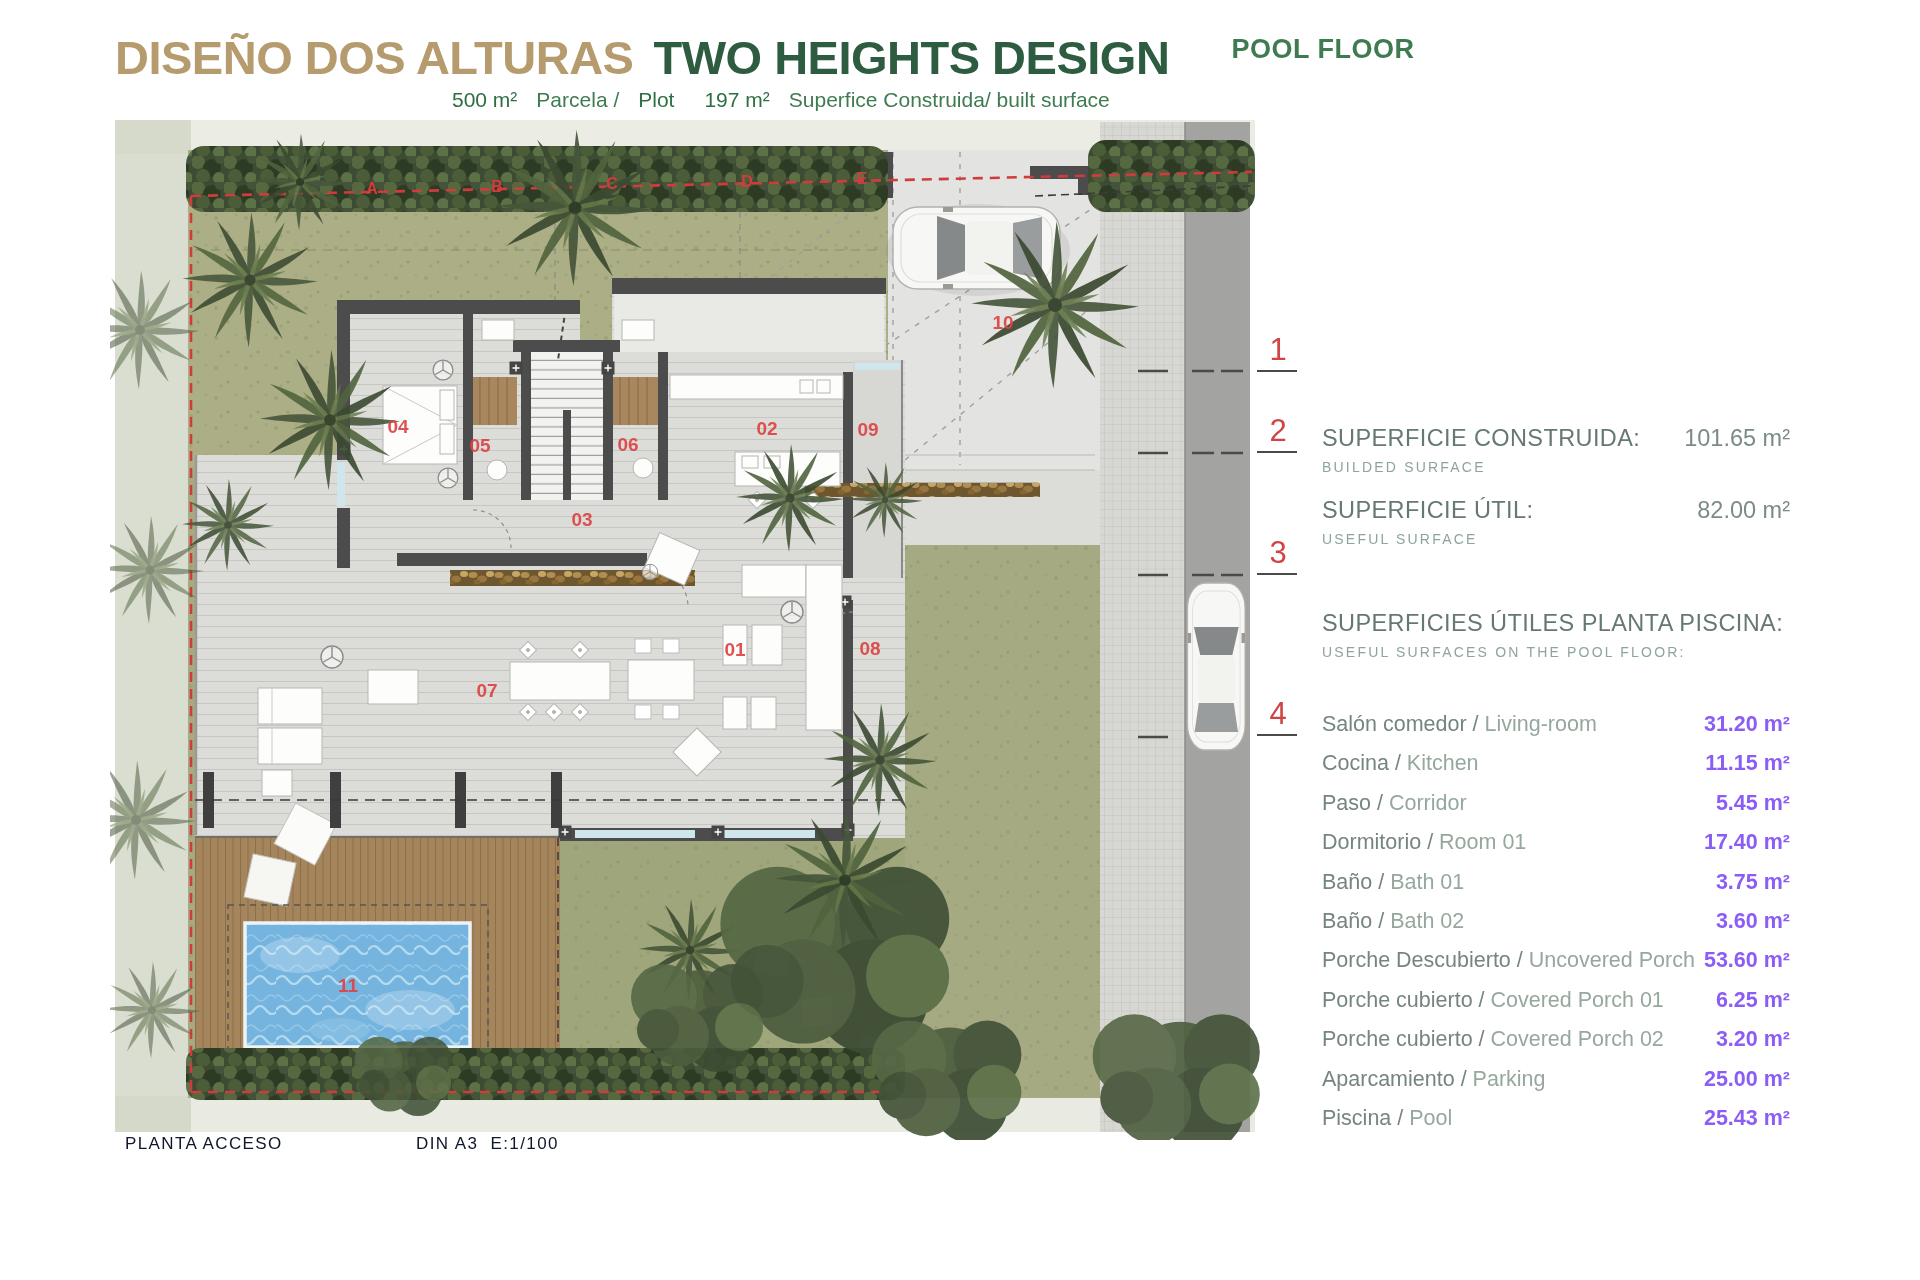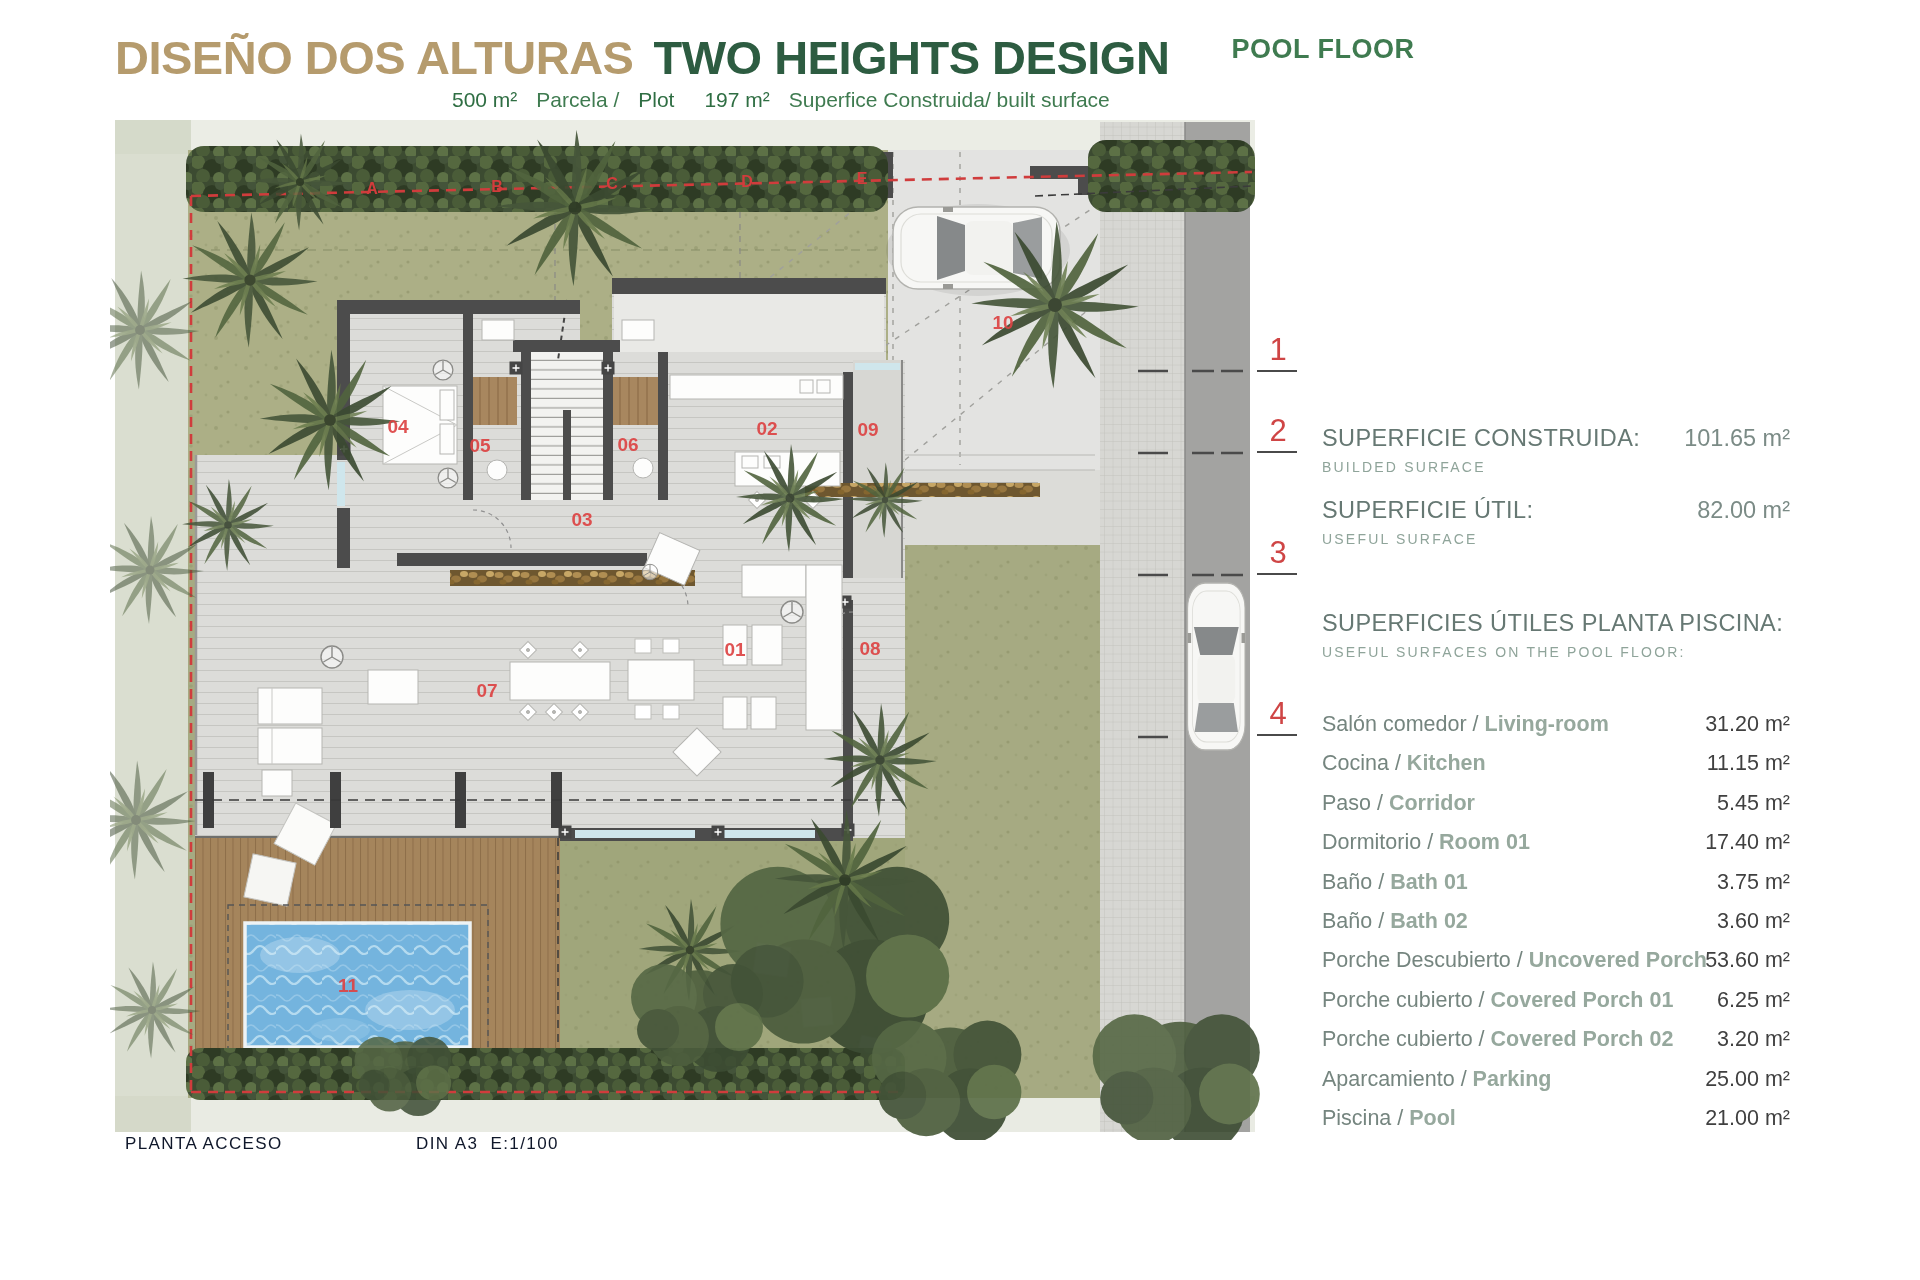--- a/index.html
+++ b/index.html
@@ -15,22 +15,22 @@
   .subtitle .sp{margin-left:19px;}
   .floorlabel{position:absolute;left:1212px;top:32px;width:222px;text-align:center;
               color:#3f7b50;font-weight:bold;font-size:27px;line-height:34px;letter-spacing:.5px;}
   
   .sec{position:absolute;left:1322px;width:468px;}
   .sec .lab{font-size:23.5px;color:#667873;letter-spacing:.4px;}
   .sec .val{position:absolute;right:0;top:0;font-size:23.5px;color:#7b8b86;}
   .sec .sub{font-size:14px;letter-spacing:2.2px;color:#8fa49a;margin-top:7px;}
   #rows{position:absolute;left:1322px;top:712px;width:468px;}
   .prow{position:relative;height:39.4px;font-size:21.5px;color:#75857f;}
-  .prow .en{color:#96a89d;font-weight:bold;}
-  .prow .rv{position:absolute;right:0;top:0;color:#404040;}
+  .prow .en{color:#96a89d;}
+  .prow .rv{position:absolute;right:0;top:0;color:#8b5cf6;font-weight:bold;}
   
   .idx{position:absolute;left:1256px;width:44px;text-align:center;font-size:31px;color:#cf4545;}
   .idxline{position:absolute;left:1257px;width:40px;height:2px;background:#4a4a4a;}
   
   .foot{position:absolute;top:1134px;font-size:17px;letter-spacing:1.4px;color:#0f172a;white-space:pre;}
   svg text{font-family:"Liberation Sans", sans-serif;}
 </style>
 </head>
 <body>
 
@@ -62,21 +62,21 @@
       <div class="prow"><span>Salón comedor / </span><span class="en">Living-room</span><span class="rv">31.20 m²</span></div>
       <div class="prow"><span>Cocina / </span><span class="en">Kitchen</span><span class="rv">11.15 m²</span></div>
       <div class="prow"><span>Paso / </span><span class="en">Corridor</span><span class="rv">5.45 m²</span></div>
       <div class="prow"><span>Dormitorio / </span><span class="en">Room 01</span><span class="rv">17.40 m²</span></div>
       <div class="prow"><span>Baño / </span><span class="en">Bath 01</span><span class="rv">3.75 m²</span></div>
       <div class="prow"><span>Baño / </span><span class="en">Bath 02</span><span class="rv">3.60 m²</span></div>
       <div class="prow"><span>Porche Descubierto / </span><span class="en">Uncovered Porch</span><span class="rv">53.60 m²</span></div>
       <div class="prow"><span>Porche cubierto / </span><span class="en">Covered Porch 01</span><span class="rv">6.25 m²</span></div>
       <div class="prow"><span>Porche cubierto / </span><span class="en">Covered Porch 02</span><span class="rv">3.20 m²</span></div>
       <div class="prow"><span>Aparcamiento / </span><span class="en">Parking</span><span class="rv">25.00 m²</span></div>
-      <div class="prow"><span>Piscina / </span><span class="en">Pool</span><span class="rv">21.00 m²</span></div>
+      <div class="prow"><span>Piscina / </span><span class="en">Pool</span><span class="rv">25.43 m²</span></div>
     </div>
   <div id="indices">
       <div class="idx" style="top: 332px;">1</div>
       <div class="idxline" style="top: 370px;"></div>
       <div class="idx" style="top: 413px;">2</div>
       <div class="idxline" style="top: 451px;"></div>
       <div class="idx" style="top: 535px;">3</div>
       <div class="idxline" style="top: 573px;"></div>
       <div class="idx" style="top: 696px;">4</div>
       <div class="idxline" style="top: 734px;"></div>

